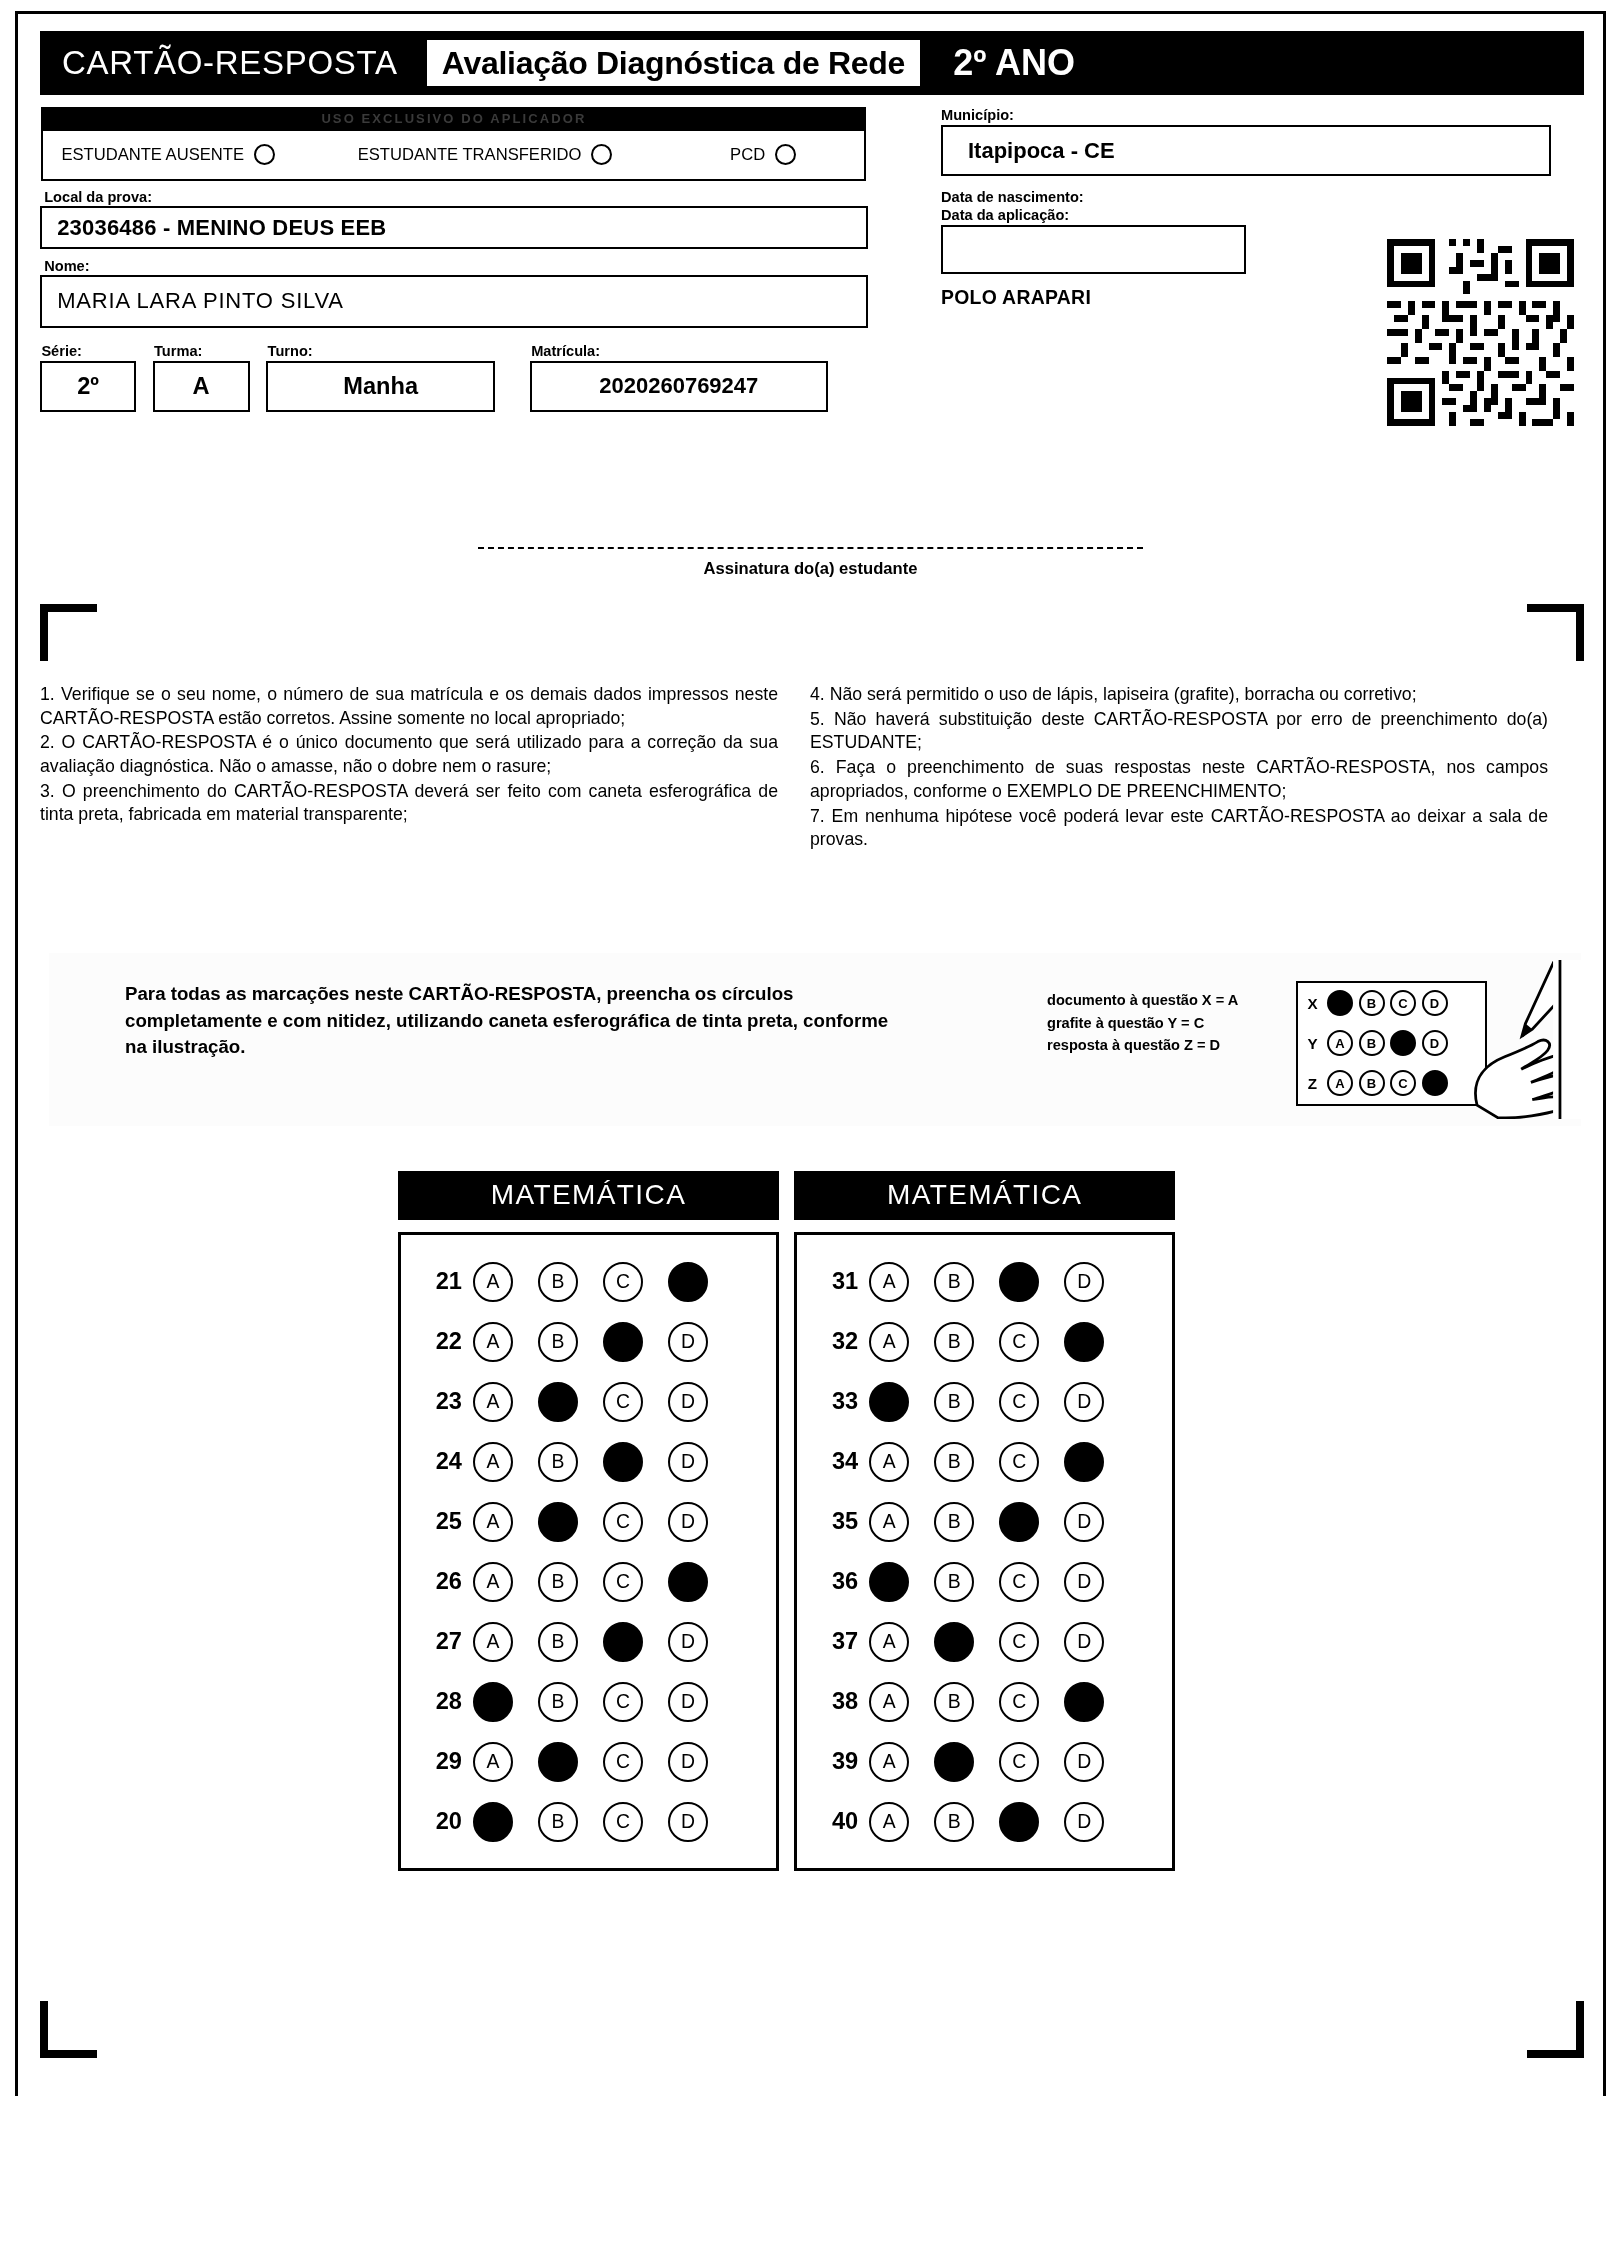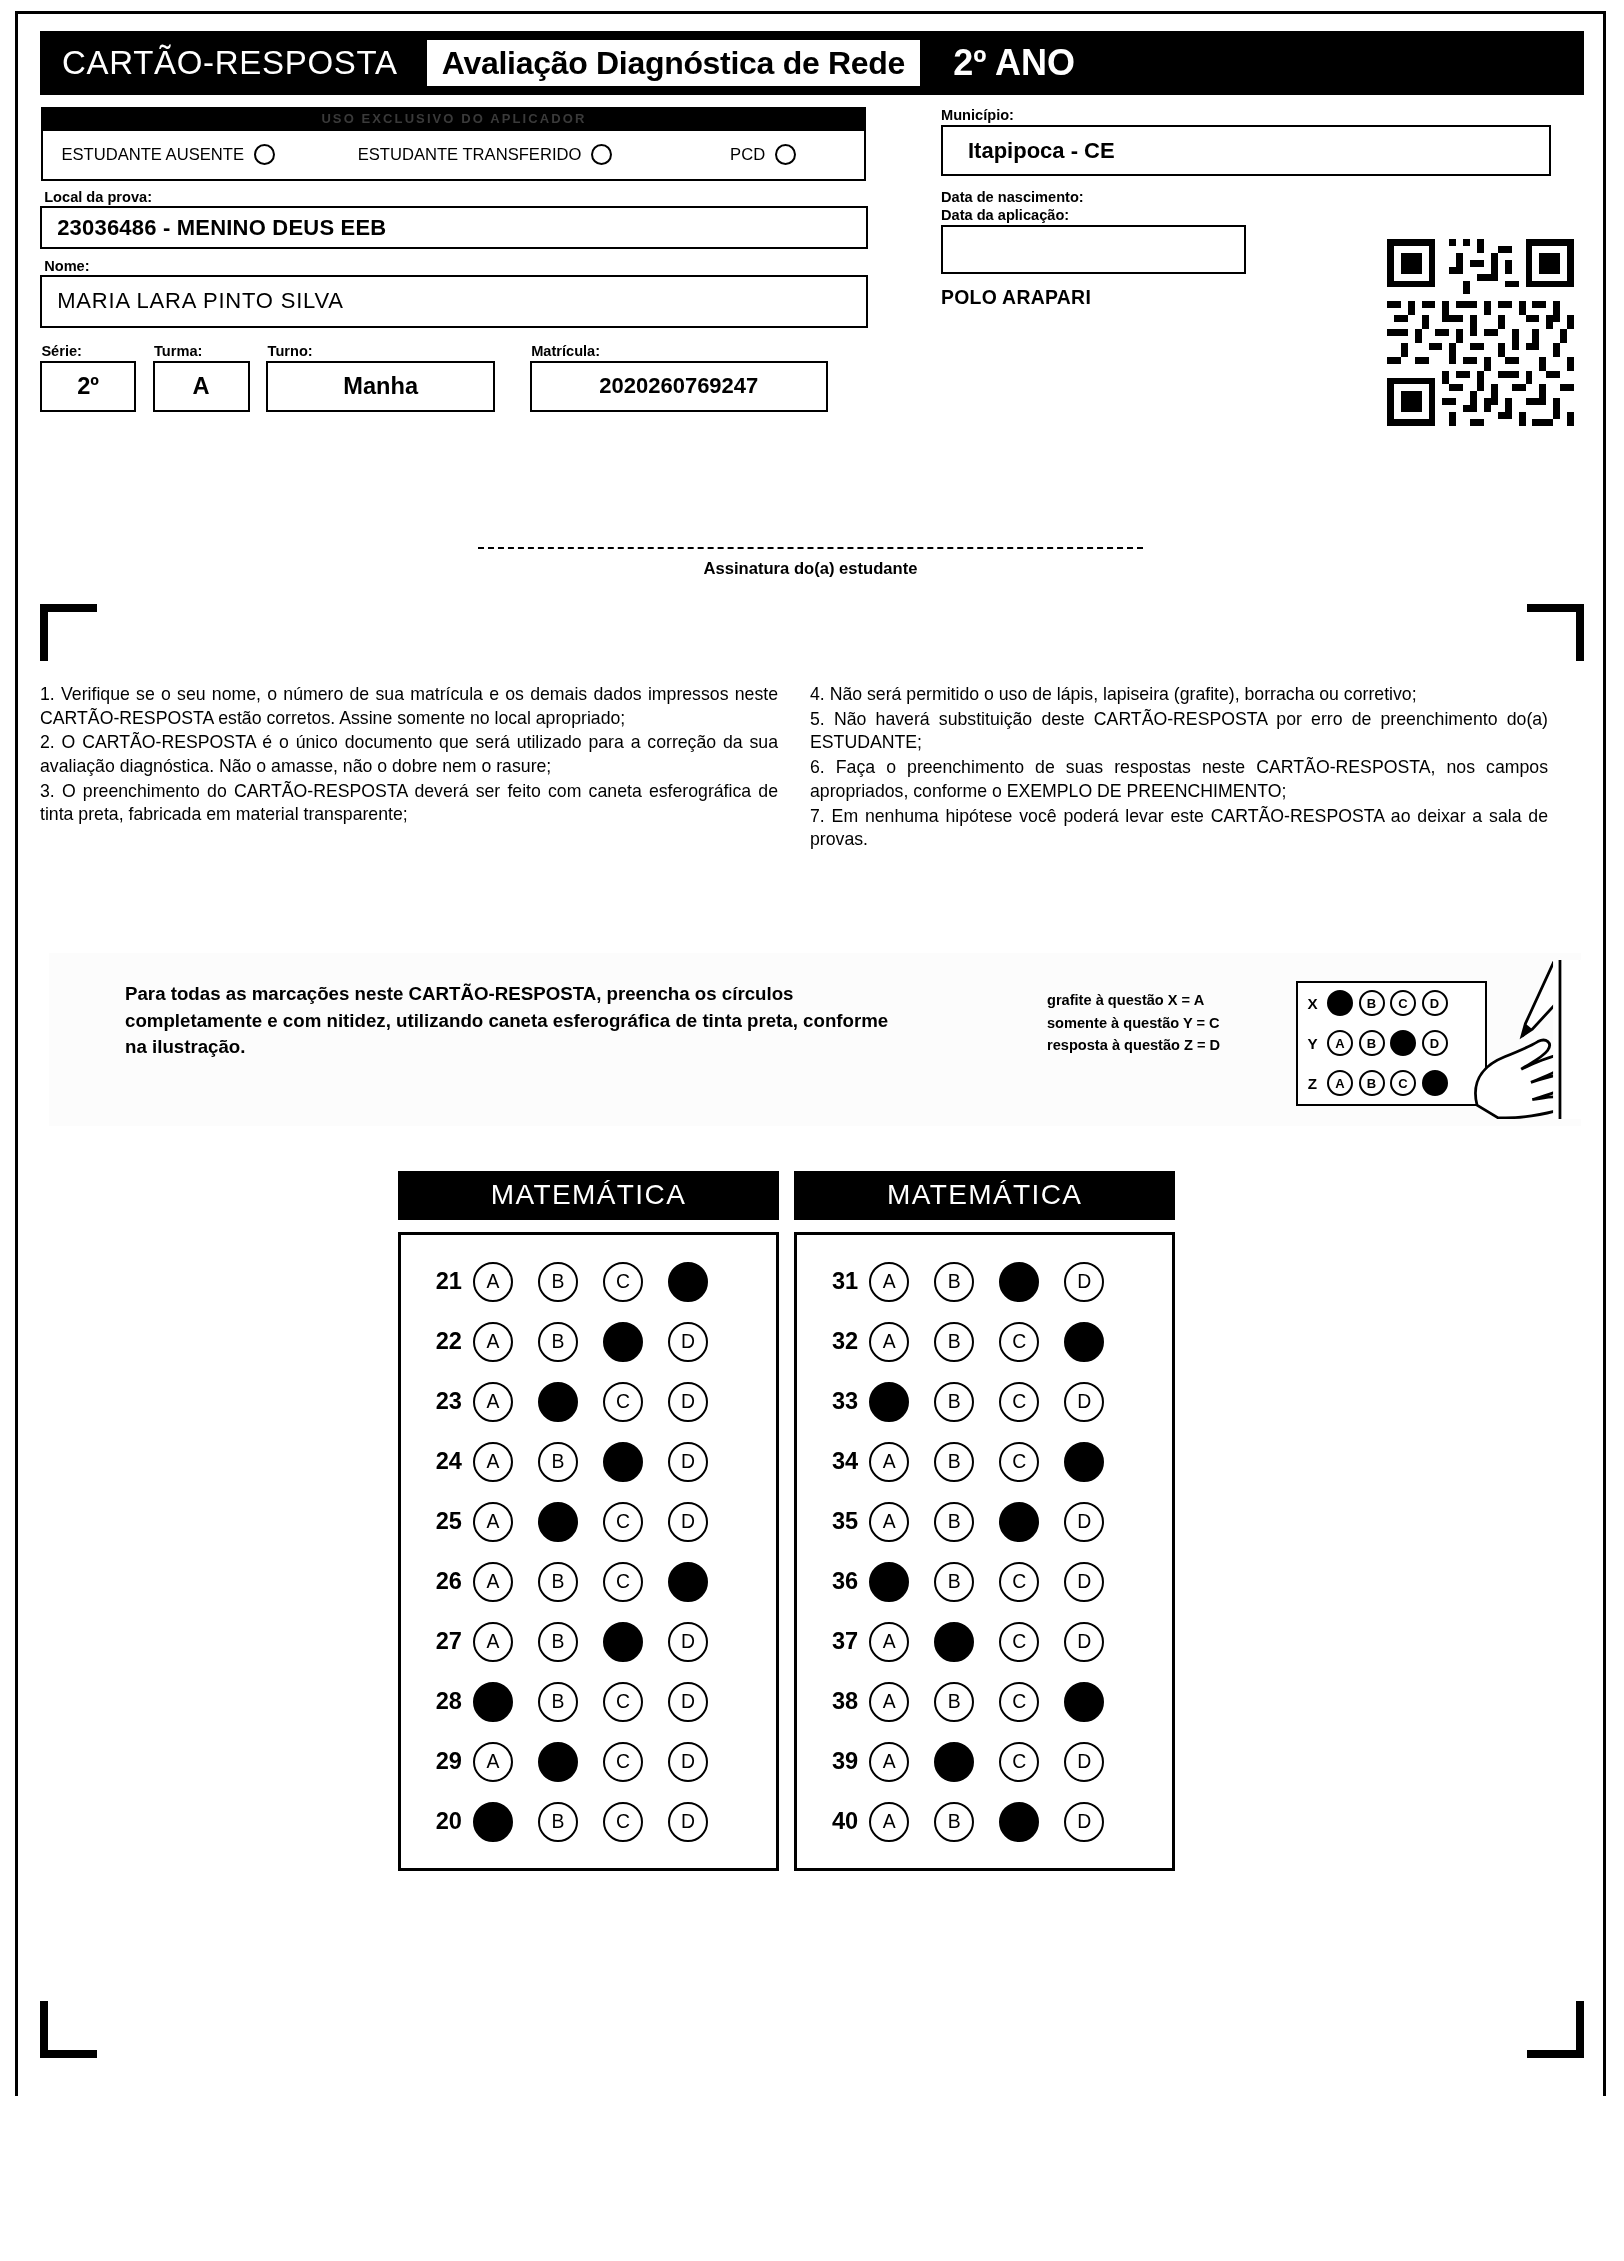--- a/index.html
+++ b/index.html
@@ -563,22 +563,22 @@
       <p>4. Não será permitido o uso de lápis, lapiseira (grafite), borracha ou corretivo;</p>
       <p>5. Não haverá substituição deste CARTÃO-RESPOSTA por erro de preenchimento do(a) ESTUDANTE;</p>
       <p>6. Faça o preenchimento de suas respostas neste CARTÃO-RESPOSTA, nos campos apropriados, conforme o EXEMPLO DE PREENCHIMENTO;</p>
       <p>7. Em nenhuma hipótese você poderá levar este CARTÃO-RESPOSTA ao deixar a sala de provas.</p>
     </div>
   </div>
 
   <div class="example">
     <div class="ex-text">Para todas as marcações neste CARTÃO-RESPOSTA, preencha os círculos completamente e com nitidez, utilizando caneta esferográfica de tinta preta, conforme na ilustração.</div>
     <div class="ex-legend">
-      <div>grafite à questão X = A</div>
-      <div>somente à questão Y = C</div>
+      <div>documento à questão X = A</div>
+      <div>grafite à questão Y = C</div>
       <div>resposta à questão Z = D</div>
     </div>
     <div class="ex-grid">
       <div class="ex-row">
         <span class="ex-rowlabel">X</span>
         <span class="ex-bub filled" style="color: transparent;">A</span>
         <span class="ex-bub">B</span>
         <span class="ex-bub">C</span>
         <span class="ex-bub">D</span>
       </div>

